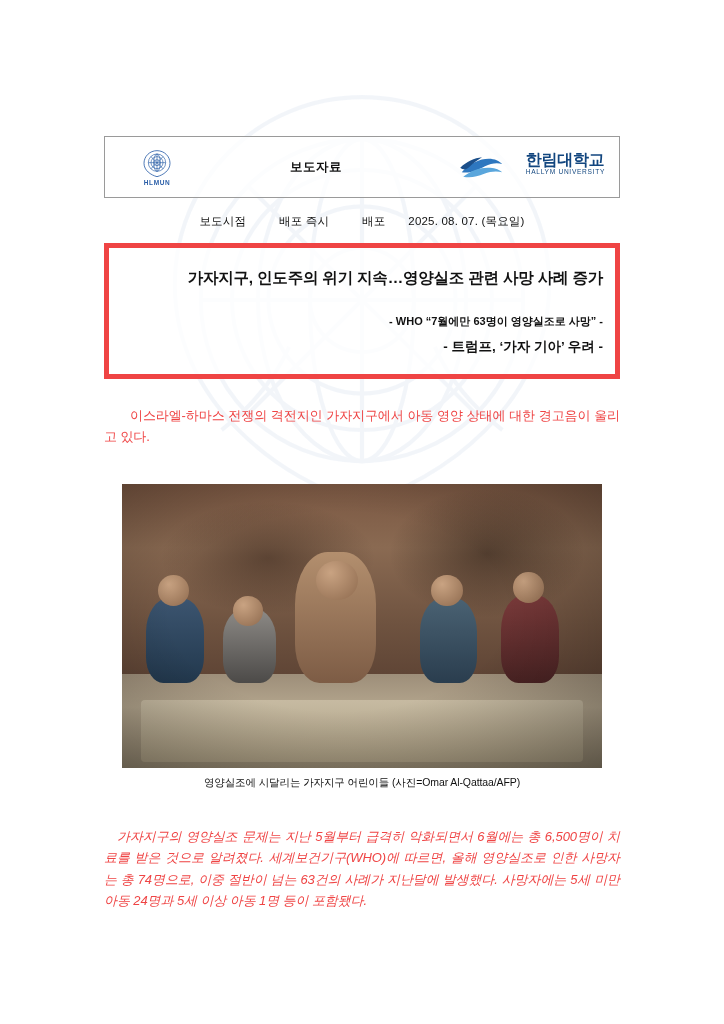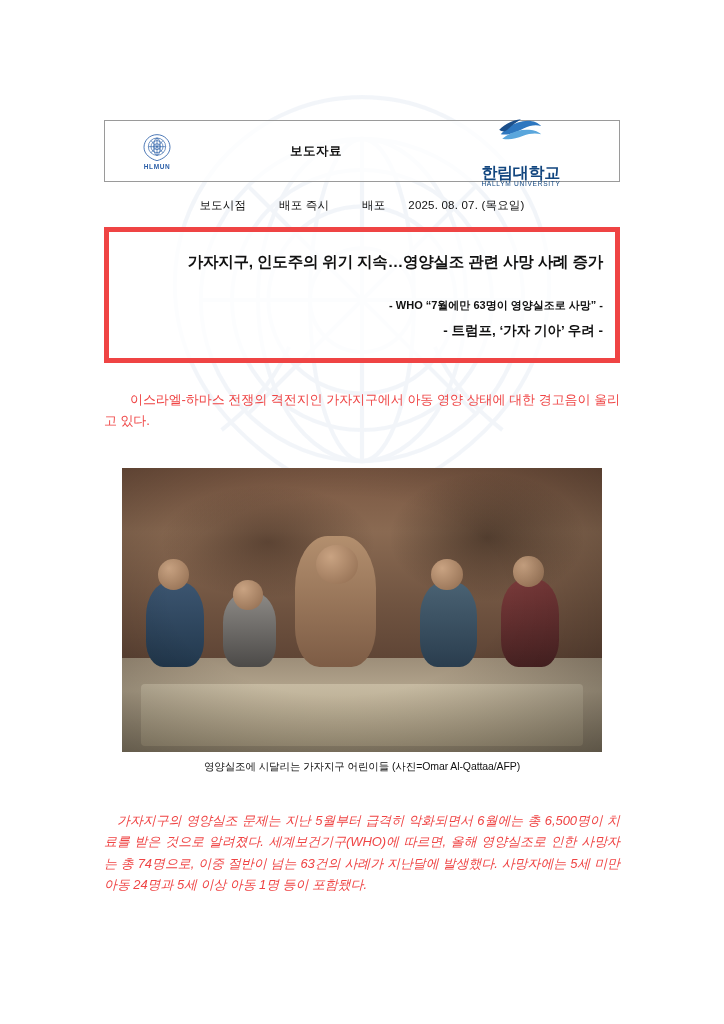--- a/index.html
+++ b/index.html
@@ -26,21 +26,21 @@
     height: 520px;
     opacity: 0.055;
     pointer-events: none;
     z-index: 0;
   }
   .watermark svg { width: 100%; height: 100%; display: block; }
 
   .page {
     position: relative;
     z-index: 1;
-    padding: 0 104px;
+    padding: 16px 104px;
     box-sizing: border-box;
   }
 
   
   .header-band {
     margin-top: 120px;
     border: 1px solid #9a9a9a;
     height: 62px;
     display: flex;
     align-items: center;
@@ -68,24 +68,23 @@
     flex: 1;
     text-align: center;
     font-size: 12.5px;
     font-weight: bold;
     letter-spacing: 0.5px;
     color: #111;
   }
   .logo-right {
     width: 168px;
     display: flex;
-    align-items: center;
+    align-items: flex-start;
     gap: 21px;
     justify-content: flex-end;
-    flex-direction: column;
   }
   .logo-right .mark svg { display: block; }
   .logo-right .names { line-height: 1.05; }
   .logo-right .ko {
     font-size: 16px;
     font-weight: bold;
     color: #12467f;
     letter-spacing: -0.3px;
   }
   .logo-right .en {

